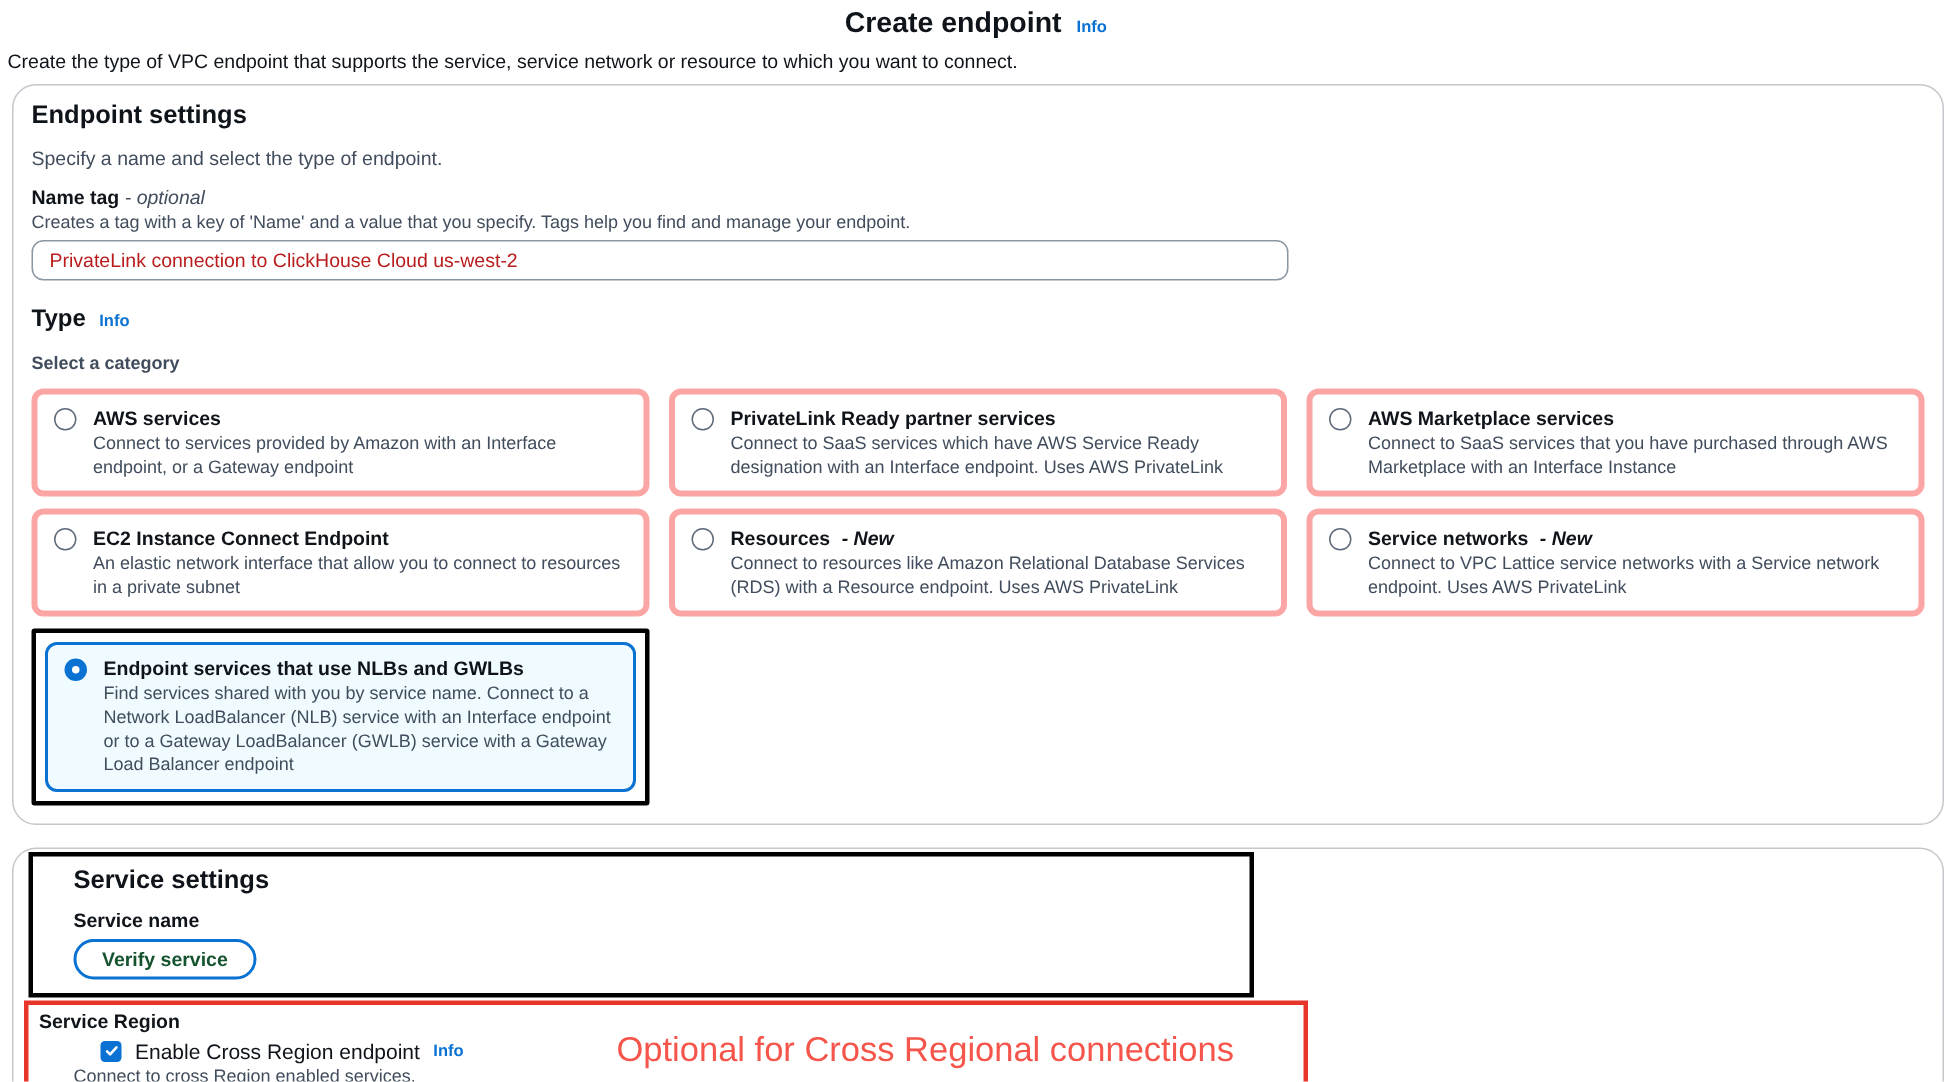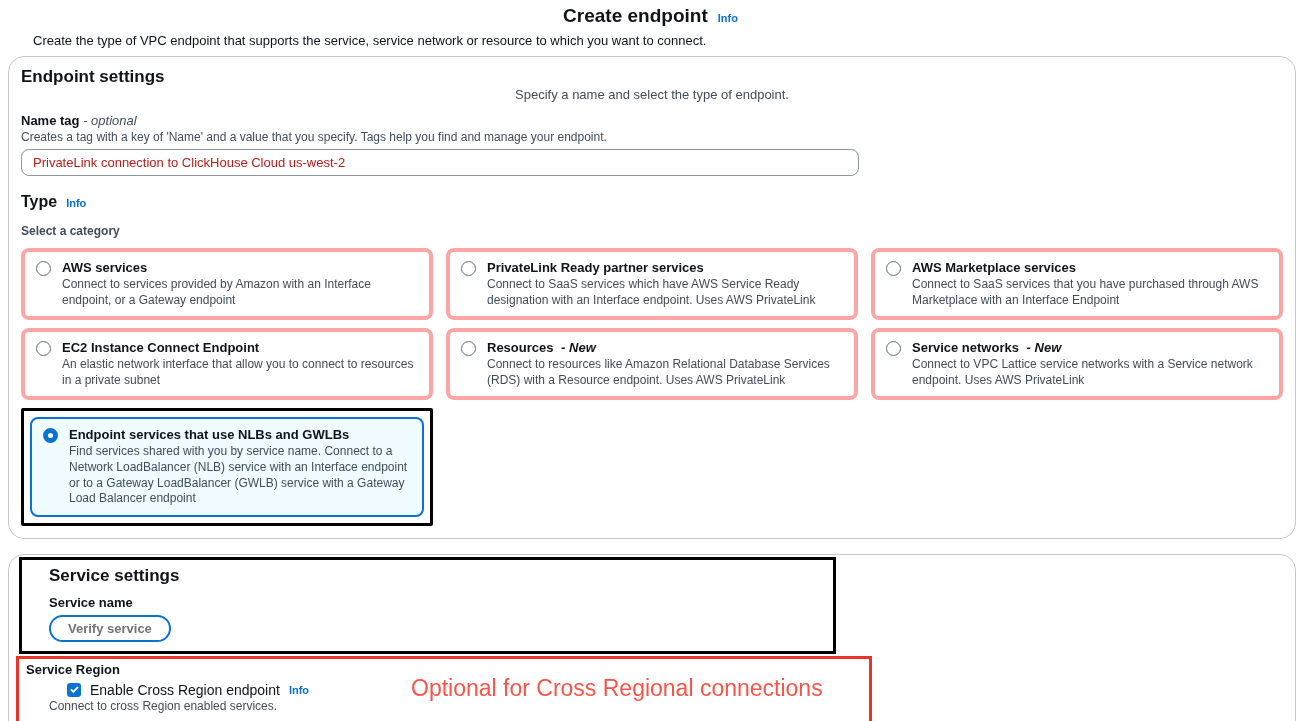--- a/index.html
+++ b/index.html
@@ -10,34 +10,34 @@
     font-size:13px;
     overflow:hidden;
   }
   a { text-decoration:none; }
 
   
   .page-header { padding:5px 8px 0 5px; }
   .title-row { display:flex; align-items:baseline; gap:10px;justify-content:center; }
   .page-title { font-size:19px; font-weight:bold; color:#0f141a; }
   .info-link { font-size:11px; font-weight:bold; color:#0972d3; cursor:pointer; }
-  .page-desc { font-size:13px; color:#0f141a; margin-top:6px;margin-left:28px; }
+  .page-desc { font-size:13px; color:#0f141a; margin-top:6px; }
 
   
   .card {
     background:#fff;
     border:1px solid #c6c6cd;
     border-radius:16px;
     margin:0 8px;
   }
   .card-1 { margin-top:8px; padding:10px 12px 12px 12px; }
   .card-2 { margin-top:15px; padding:2px 12px 10px 10px; position:relative; }
 
   .section-title { font-size:17px; font-weight:bold; color:#0f141a; }
-  .section-desc { font-size:13px; color:#414d5c; margin-top:0;text-align:center; }
+  .section-desc { font-size:13px; color:#414d5c; margin-top:11px; }
 
   .field-label { font-size:13px; font-weight:bold; color:#0f141a; }
   .field-label .optional { font-weight:normal; font-style:italic; color:#414d5c; }
   .field-help { font-size:12px; color:#414d5c; margin-top:2px; }
 
   .text-input {
     display:block;
     width:838px; height:27px;
     border:1px solid #8c96a3; border-radius:8px;
     padding:0 11px;
@@ -90,21 +90,21 @@
   .black-box {
     border:3px solid #000;
     width:817px;
     padding:6px 10px 9px 27px;
   }
   .input-row { display:flex; align-items:center; gap:15px; margin-top:0; }
   .svc-label { margin-top:9px; }
   .verify-btn {
     height:27px;
     border:2px solid #0972d3; border-radius:16px;
-    background:#fff; color:#737373;
+    background:#fff; color:#14532d;
     font-family:"Liberation Sans", sans-serif;
     font-size:13px; font-weight:bold;
     padding:0 17px;
     cursor:pointer;
     white-space:nowrap;
   }
 
   
   .red-box {
     position:relative;
@@ -183,21 +183,21 @@
       <div>
         <div class="tile-title">PrivateLink Ready partner services</div>
         <div class="tile-desc">Connect to SaaS services which have AWS Service Ready designation with an Interface endpoint. Uses AWS PrivateLink</div>
       </div>
     </div>
 
     <div class="tile">
       <span class="radio"></span>
       <div>
         <div class="tile-title">AWS Marketplace services</div>
-        <div class="tile-desc">Connect to SaaS services that you have purchased through AWS Marketplace with an Interface Endpoint</div>
+        <div class="tile-desc">Connect to SaaS services that you have purchased through AWS Marketplace with an Interface Instance</div>
       </div>
     </div>
 
     <div class="tile">
       <span class="radio"></span>
       <div>
         <div class="tile-title">EC2 Instance Connect Endpoint</div>
         <div class="tile-desc">An elastic network interface that allow you to connect to resources in a private subnet</div>
       </div>
     </div>

